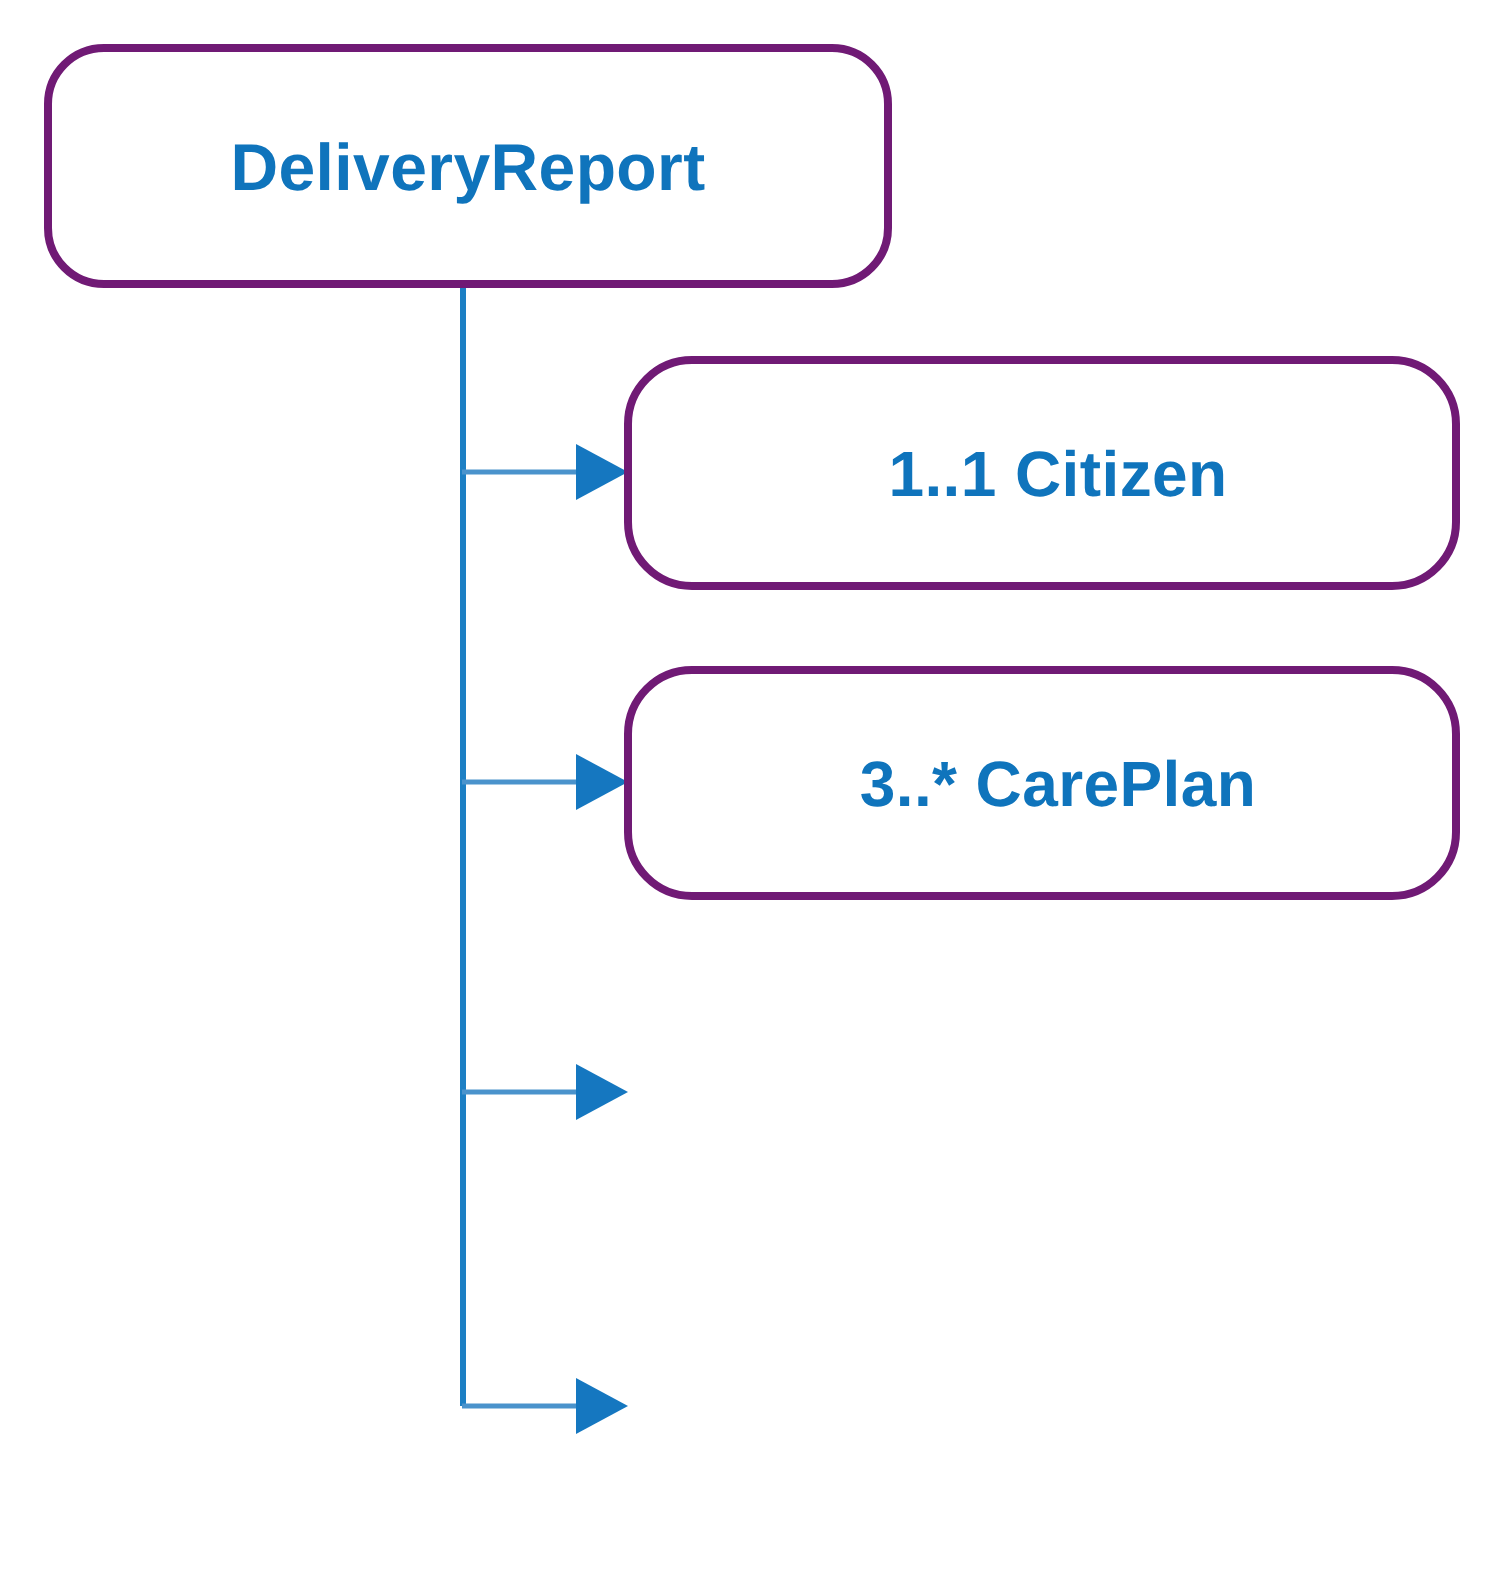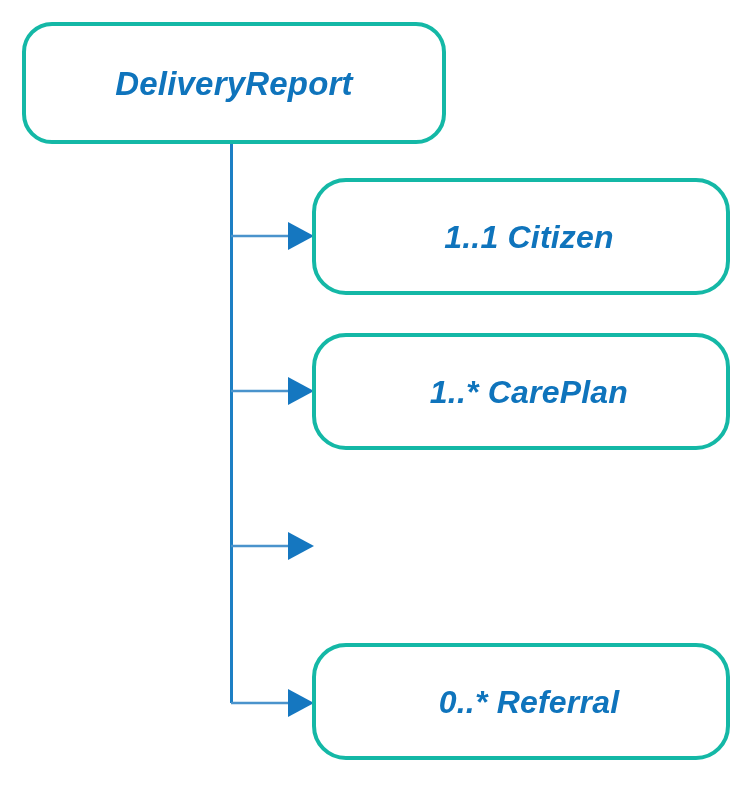--- a/index.html
+++ b/index.html
@@ -21,27 +21,26 @@
     position: absolute;
     left: 0;
     top: 0;
     width: 751px;
     height: 789px;
   }
   .node {
     position: absolute;
     box-sizing: border-box;
     background: #ffffff;
-    border: 4px solid #14b8a6;
+    border: 4px solid #701a75;
     border-radius: 34px;
     display: flex;
     align-items: center;
     justify-content: center;
     text-align: left;
-    font-style: italic;
   }
   .node-label {
     color: #0F74BC;
     font-weight: bold;
     letter-spacing: 0.2px;
     white-space: nowrap;
     line-height: 1;
   }
   .node.root {
     left: 22px;
@@ -96,21 +95,18 @@
 
   <div class="node root">
     <span class="node-label">DeliveryReport</span>
   </div>
 
   <div class="node child child-0">
     <span class="node-label">1..1 Citizen</span>
   </div>
 
   <div class="node child child-1">
-    <span class="node-label">1..* CarePlan</span>
+    <span class="node-label">3..* CarePlan</span>
   </div>
 
 
-  <div class="node child child-3">
-    <span class="node-label">0..* Referral</span>
-  </div>
 
 </div>
 
 </body></html>

